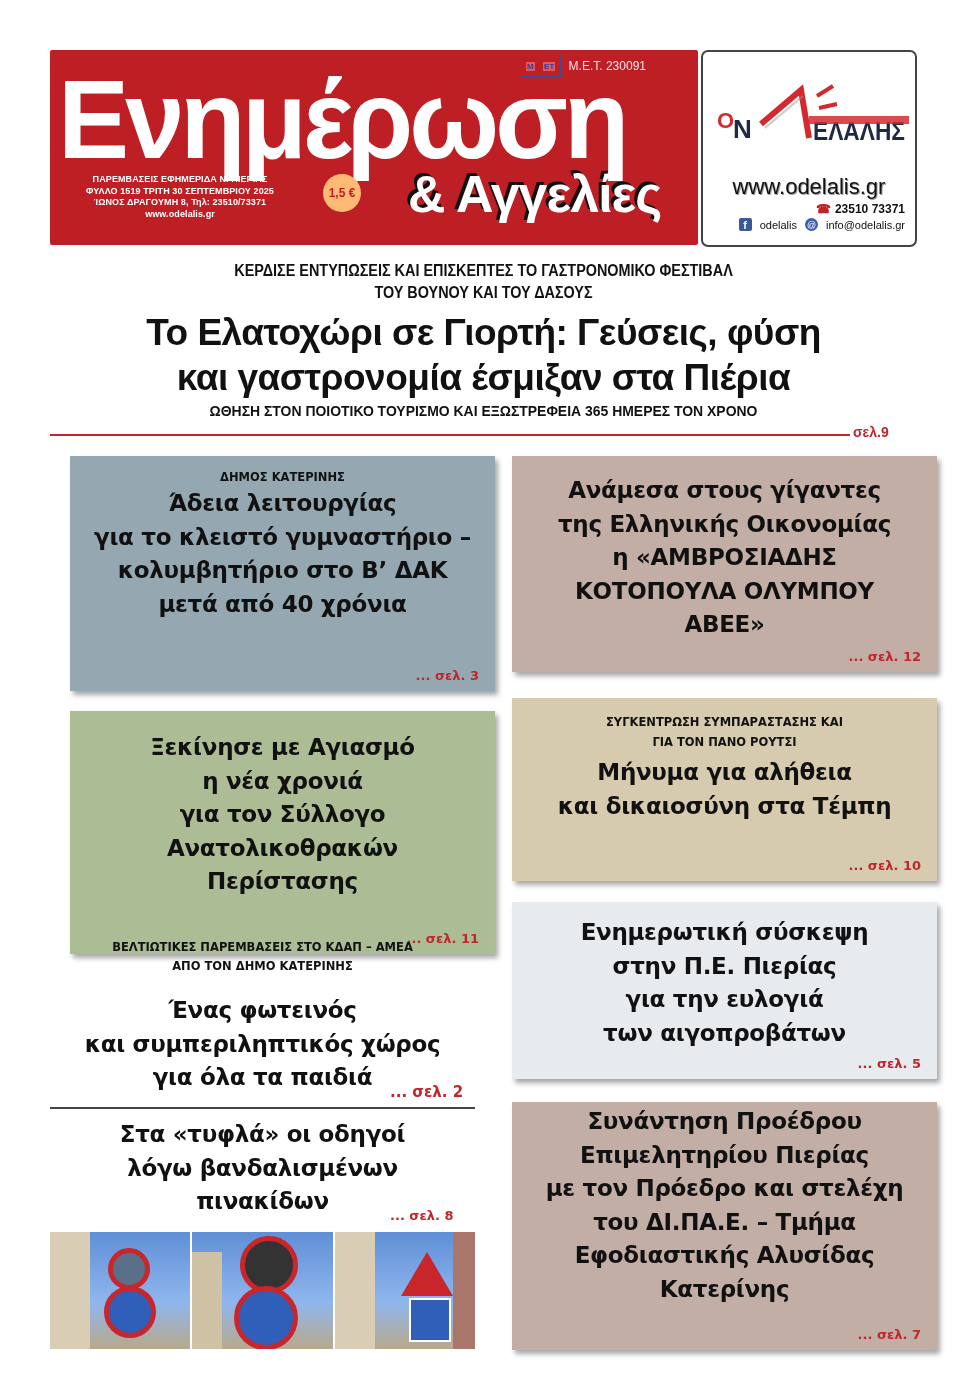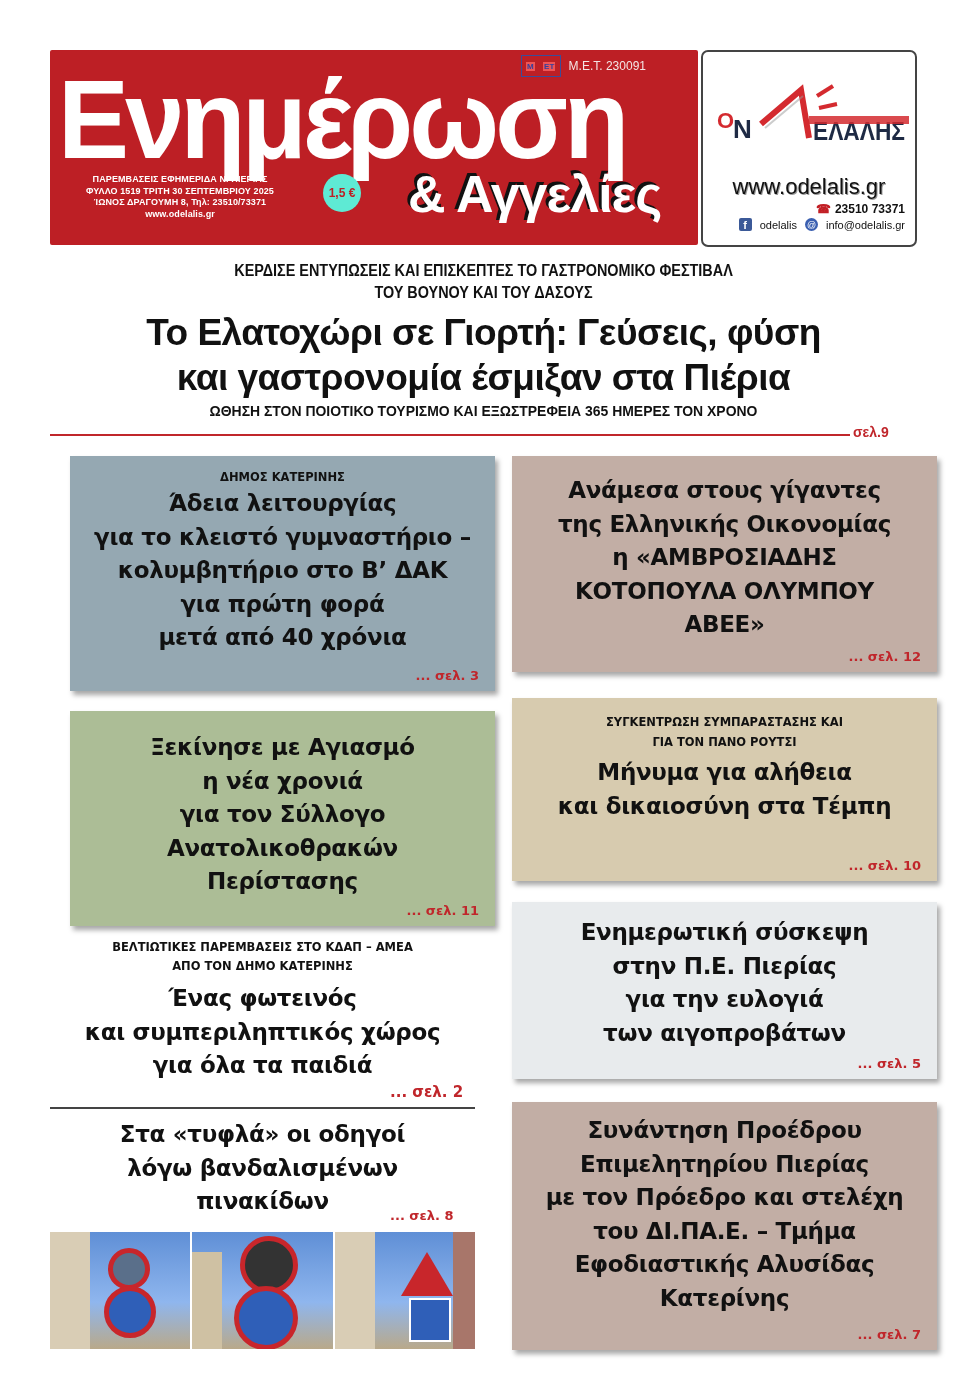--- a/index.html
+++ b/index.html
@@ -10,21 +10,21 @@
   
   .mast { left:50px; top:50px; width:648px; height:195px; background:#bd1f25; border-radius:2px; }
   .mast-title { left:8px; top:14px; width:540px; font-family:"Liberation Sans", sans-serif; font-weight:bold;
                 color:#fff; font-size:112px; line-height:1; letter-spacing:-4px; transform:scaleX(0.95); transform-origin:left; }
   .met { right:52px; top:5px; display:flex; align-items:center; gap:8px; color:#f4e5e5; font-family:"Liberation Sans", sans-serif; font-size:12px; }
   .met-logo { width:40px; height:22px; border:1px solid #3a4d9a; display:flex; align-items:center; justify-content:space-around;
               font-size:8px; color:#fff; font-weight:bold; box-sizing:border-box; }
   .met-logo span { color:#3440a0; background:#e55; padding:0 1px; }
   .mast-info { left:30px; top:124px; width:200px; text-align:center; color:#fff; font-family:"Liberation Sans", sans-serif;
                font-weight:bold; font-size:9px; line-height:11.5px; letter-spacing:0.1px; }
-  .price { left:273px; top:124px; width:38px; height:38px; border-radius:50%; background:#5eead4; color:#bd1f25;
+  .price { left:273px; top:124px; width:38px; height:38px; border-radius:50%; background:#fdba74; color:#bd1f25;
            font-family:"Liberation Sans", sans-serif; font-weight:bold; font-size:12px; display:flex; align-items:center; justify-content:center; }
   .subtitle { left:350px; top:118px; font-family:"Liberation Sans", sans-serif; font-weight:bold; color:#fff; font-size:52px; line-height:1;
               text-shadow:-3px -3px 0 #111; letter-spacing:-1px;margin-left:8px; }
 
   
   .ad { left:701px; top:50px; width:216px; height:197px; border:2px solid #444; border-radius:7px; box-sizing:border-box; background:#fff; }
   .ad-logo { left:10px; top:30px; width:196px; height:70px; }
   .ad-url { left:0; top:122px; width:100%; text-align:center; font-family:"Liberation Sans", sans-serif; font-size:22px; color:#111;
             text-shadow:1px 1px 0 #999; }
   .ad-phone { right:10px; top:150px; font-family:"Liberation Sans", sans-serif; font-weight:bold; font-size:12px; display:flex; align-items:center; gap:4px; }
@@ -45,29 +45,29 @@
 
   
   .box { box-shadow:3px 4px 5px rgba(0,0,0,0.35); text-align:center; box-sizing:border-box; padding-top:12px;margin-left:20px; }
   .kicker { font-family:"DejaVu Sans", sans-serif; font-weight:bold; font-size:11.5px; line-height:19px; }
   .headline { font-family:"DejaVu Sans", sans-serif; font-weight:bold; font-size:23px; line-height:33.5px; letter-spacing:-0.3px; }
   .pg { position:absolute; right:16px; bottom:8px; color:#c0262b; font-family:"DejaVu Sans", sans-serif; font-weight:bold; font-size:13px; }
   .line { display:block; }
 
   .b1 { left:50px; top:456px; width:425px; height:235px; background:#95a8b2; }
   .b2 { left:492px; top:456px; width:425px; height:216px; background:#c2aea5; padding-top:18px; }
-  .b3 { left:50px; top:711px; width:425px; height:215px; background:#acbd96; padding-top:20px; }
+  .b3 { left:50px; top:711px; width:425px; height:243px; background:#acbd96; padding-top:20px; }
   .b4 { left:492px; top:698px; width:425px; height:183px; background:#d7cbaf; padding-top:14px; }
   .b4 .kicker { line-height:20px; }
   .b5 { left:492px; top:902px; width:425px; height:177px; background:#e8ebed; padding-top:14px; }
-  .b7 { left:492px; top:1102px; width:425px; height:248px; background:#c2aea5; padding-top:12px; }
+  .b7 { left:492px; top:1102px; width:425px; height:248px; background:#c2aea5; padding-top:3px; }
 
   .s6 { left:50px; top:938px; width:425px; text-align:center; }
   .s6 .kicker { line-height:19px; }
-  .s6 .headline { margin-top:6px; }
+  .s6 .headline { margin-top:18px; }
   .s6-pg { left:390px; top:1083px; color:#c0262b; font-family:"DejaVu Sans", sans-serif; font-weight:bold; font-size:15px; }
   .divider { left:50px; top:1107px; width:425px; height:2px; background:#444; }
   .s8 { left:50px; top:1118px; width:425px; text-align:center; }
   .s8-pg { left:390px; top:1208px; color:#c0262b; font-family:"DejaVu Sans", sans-serif; font-weight:bold; font-size:13px; }
 
   .photo { left:50px; top:1232px; width:425px; height:117px; display:flex; overflow:hidden; }
   .photo .pane { flex:1; position:relative; background:linear-gradient(180deg,#5f8fd6 0%,#8fb6ee 60%,#b9a98a 100%); overflow:hidden; }
   .photo .pane + .pane { border-left:2px solid #fff; }
   .bldg { position:absolute; background:#d9cdb5; }
   .sign { position:absolute; border-radius:50%; border:5px solid #c8262b; box-sizing:border-box; background:#2f5fb8; }
@@ -132,21 +132,20 @@
 <div class="abs lead-sub">ΩΘΗΣΗ ΣΤΟΝ ΠΟΙΟΤΙΚΟ ΤΟΥΡΙΣΜΟ ΚΑΙ ΕΞΩΣΤΡΕΦΕΙΑ 365 ΗΜΕΡΕΣ ΤΟΝ ΧΡΟΝΟ</div>
 <div class="abs lead-rule"></div>
 <div class="abs lead-page">σελ.9</div>
 
 <div class="abs box b1">
   <div class="kicker">ΔΗΜΟΣ ΚΑΤΕΡΙΝΗΣ</div>
   <div class="headline">
     <span class="line">Άδεια λειτουργίας</span>
     <span class="line">για το κλειστό γυμναστήριο –</span>
     <span class="line">κολυμβητήριο στο Β’ ΔΑΚ</span>
-    <span class="line">για πρώτη φορά</span>
     <span class="line">μετά από 40 χρόνια</span>
   </div>
   <div class="pg">... σελ. 3</div>
 </div>
 
 <div class="abs box b2">
   <div class="headline">
     <span class="line">Ανάμεσα στους γίγαντες</span>
     <span class="line">της Ελληνικής Οικονομίας</span>
     <span class="line">η «ΑΜΒΡΟΣΙΑΔΗΣ</span>

